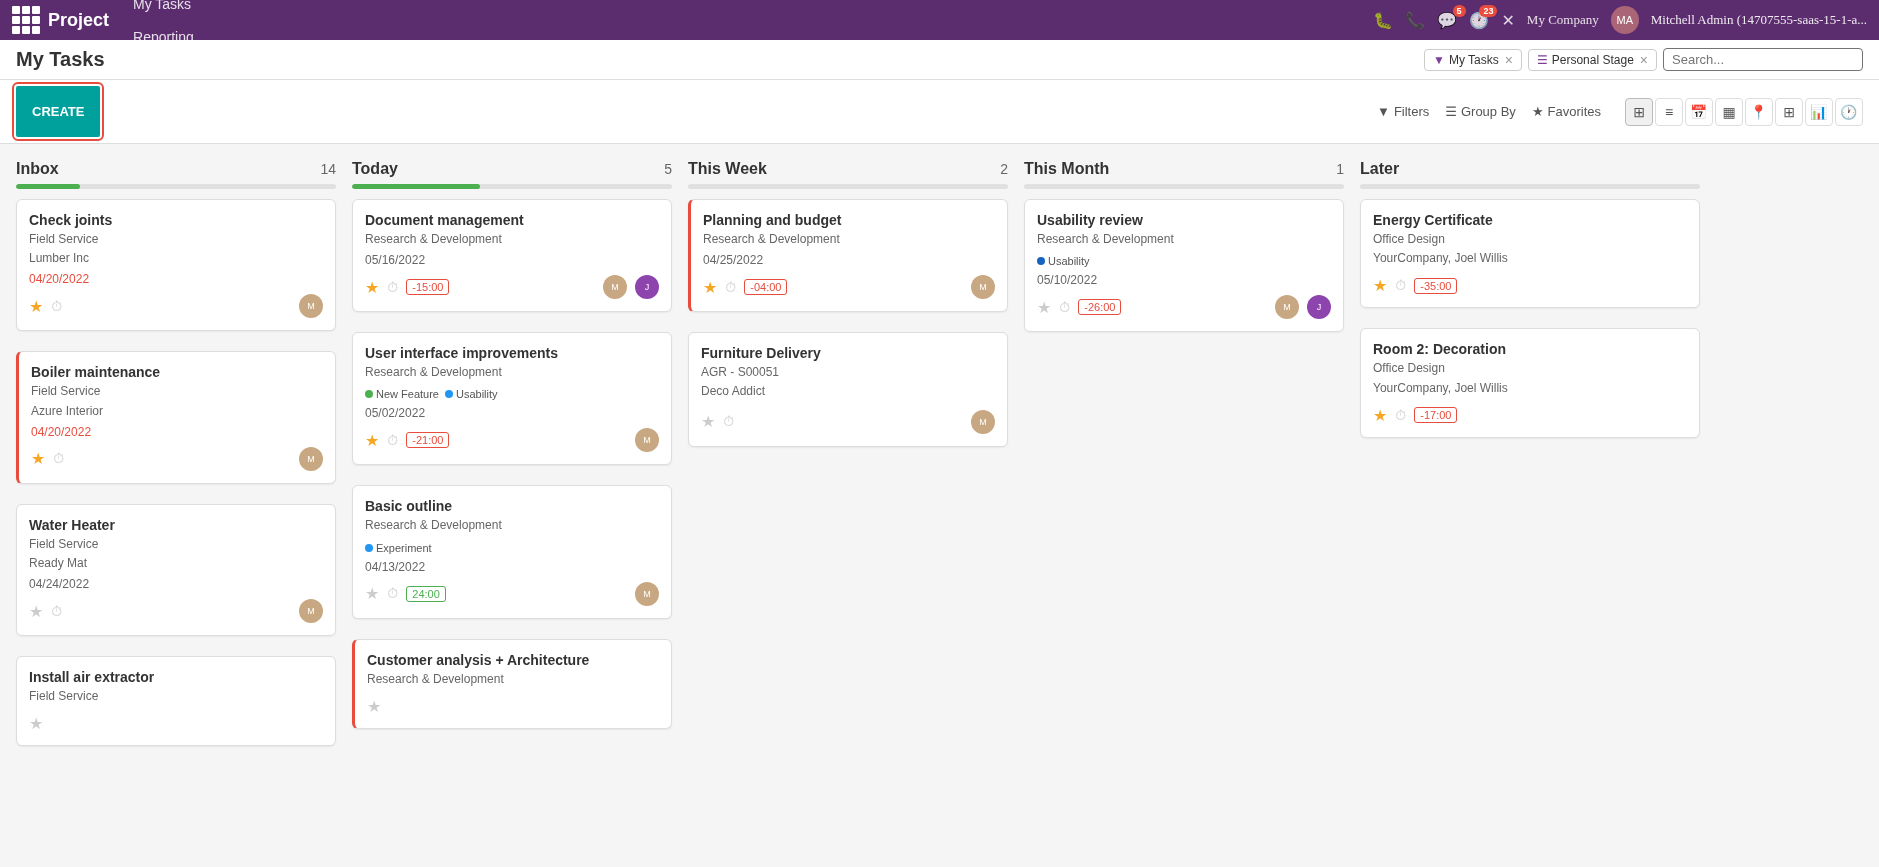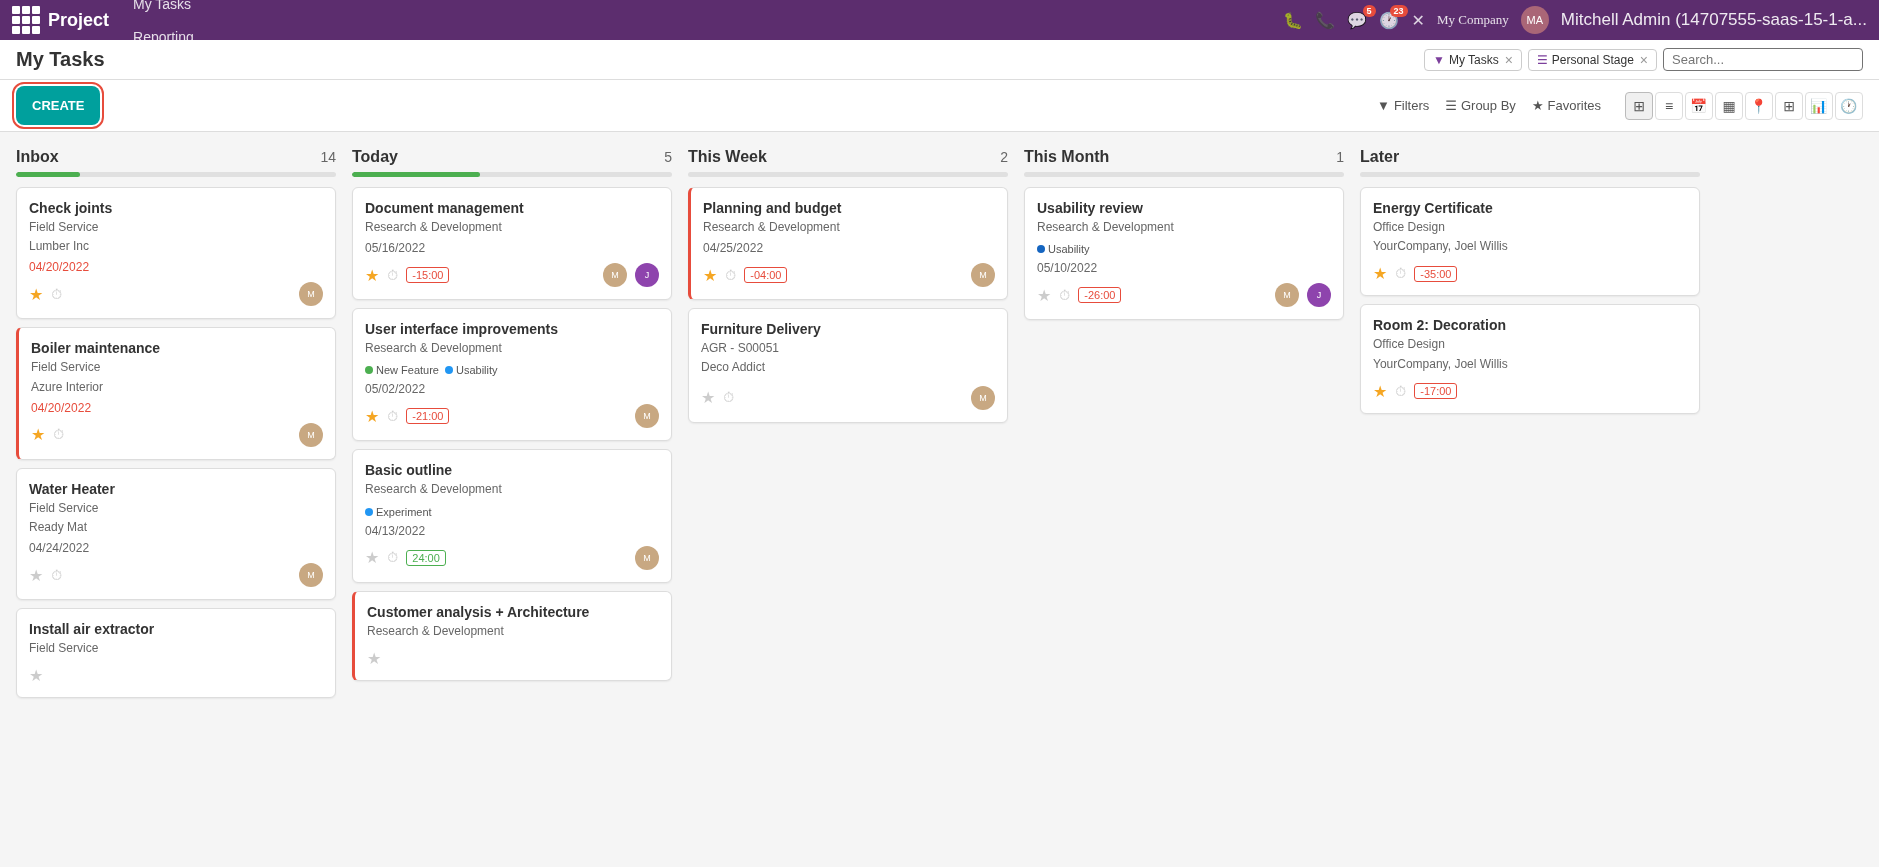--- a/index.html
+++ b/index.html
@@ -18,21 +18,21 @@
     .topnav-brand { display: flex; align-items: center; gap: 8px; font-size: 18px; font-weight: bold; color: white; }
     .topnav-grid { display: grid; grid-template-columns: repeat(3,8px); grid-template-rows: repeat(3,8px); gap: 2px; }
     .topnav-grid span { width: 8px; height: 8px; background: white; display: block; border-radius: 1px; }
     .topnav-links { display: flex; gap: 17px; margin-left: 8px; flex-direction: column; }
     .topnav-links a { color: rgba(255,255,255,0.85); text-decoration: none; font-size: 14px; }
     .topnav-right { margin-left: auto; display: flex; align-items: center; gap: 12px; }
     .nav-icon { color: rgba(255,255,255,0.8); font-size: 16px; cursor: pointer; position: relative; }
     .nav-badge { position: absolute; top: -6px; right: -8px; background: #e74c3c; color: white; font-size: 9px; border-radius: 10px; padding: 1px 4px; font-weight: bold; }
     .nav-company { color: rgba(255,255,255,0.85); font-size: 13px; font-family: Liberation Serif, serif; }
     .nav-avatar { width: 28px; height: 28px; border-radius: 50%; background: #a67; display: flex; align-items: center; justify-content: center; color: white; font-size: 11px; overflow: hidden; }
-    .nav-username { color: rgba(255,255,255,0.9); font-size: 17px; }
+    .nav-username { color: rgba(255,255,255,0.9); font-size: 13px; font-family: Liberation Serif, serif; }
 
     
     .subheader {
       background: white;
       border-bottom: 1px solid #ddd;
       padding: 8px 16px;
       display: flex;
       align-items: center;
       gap: 12px;
     }
@@ -49,22 +49,22 @@
       border-bottom: 1px solid #ddd;
       padding: 6px 16px;
       display: flex;
       align-items: center;
       gap: 16px;
     }
     .create-btn {
       background: #00a09d;
       color: white;
       border: none;
-      padding: 12px 16px;
-      border-radius: 8px;
+      padding: 18px 16px;
+      border-radius: 2px;
       font-size: 13px;
       font-weight: bold;
       cursor: pointer;
       outline: 2px solid #e74c3c;
       outline-offset: 2px;
     }
     .toolbar-actions { margin-left: auto; display: flex; align-items: center; gap: 16px; }
     .toolbar-action { display: flex; align-items: center; gap: 4px; color: #555; cursor: pointer; font-size: 13px; }
     .view-icons { display: flex; align-items: center; gap: 2px; margin-left: 8px; }
     .view-icon { width: 28px; height: 28px; display: flex; align-items: center; justify-content: center; border: 1px solid #ddd; border-radius: 4px; cursor: pointer; color: #555; font-size: 14px; }
@@ -73,21 +73,21 @@
     
     .kanban-board { display: flex; gap: 0; padding: 16px; overflow-x: auto; height: calc(100vh - 130px); align-items: flex-start; }
     .kanban-col { min-width: 320px; max-width: 320px; margin-right: 16px; flex-shrink: 0; }
     .col-header { display: flex; align-items: center; justify-content: space-between; margin-bottom: 6px; }
     .col-title { font-size: 16px; font-weight: 600; color: #333; }
     .col-count { font-size: 14px; color: #666; }
     .col-progress { height: 5px; background: #e0e0e0; border-radius: 3px; margin-bottom: 10px; overflow: hidden; }
     .col-progress-bar { height: 100%; background: #4caf50; border-radius: 3px; }
 
     
-    .card { background: white; border: 1px solid #ddd; border-radius: 6px; padding: 12px; margin-bottom: 8px; box-shadow: 0 1px 2px rgba(0,0,0,0.06); cursor: pointer; }
+    .card { background: white; border: 1px solid #ddd; border-radius: 6px; padding: 12px; margin-bottom: 20px; box-shadow: 0 1px 2px rgba(0,0,0,0.06); cursor: pointer; }
     .card.red-left { border-left: 3px solid #e74c3c; }
     .card-title { font-size: 14px; font-weight: 600; color: #333; margin-bottom: 2px; }
     .card-subtitle { font-size: 12px; color: #666; line-height: 1.6; }
     .card-date { font-size: 12px; color: #e74c3c; font-weight: 500; margin-top: 4px; }
     .card-date.normal { color: #666; }
     .card-tags { display: flex; align-items: flex-start; gap: 6px; margin: 6px 0; flex-wrap: wrap; }
     .tag { display: flex; align-items: center; gap: 3px; font-size: 11px; color: #555; }
     .tag-dot { width: 8px; height: 8px; border-radius: 50%; display: inline-block; }
     .card-footer { display: flex; align-items: center; gap: 8px; margin-top: 8px; }
     .star-btn { color: #f5a623; font-size: 16px; cursor: pointer; }

